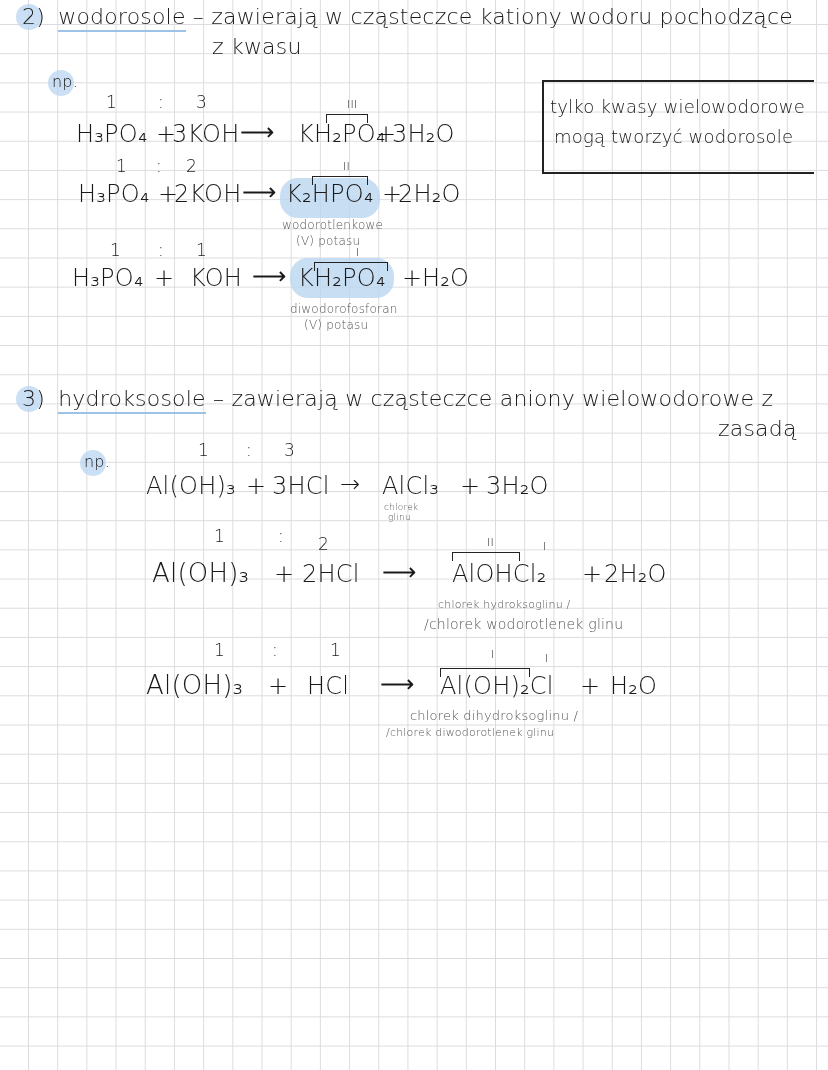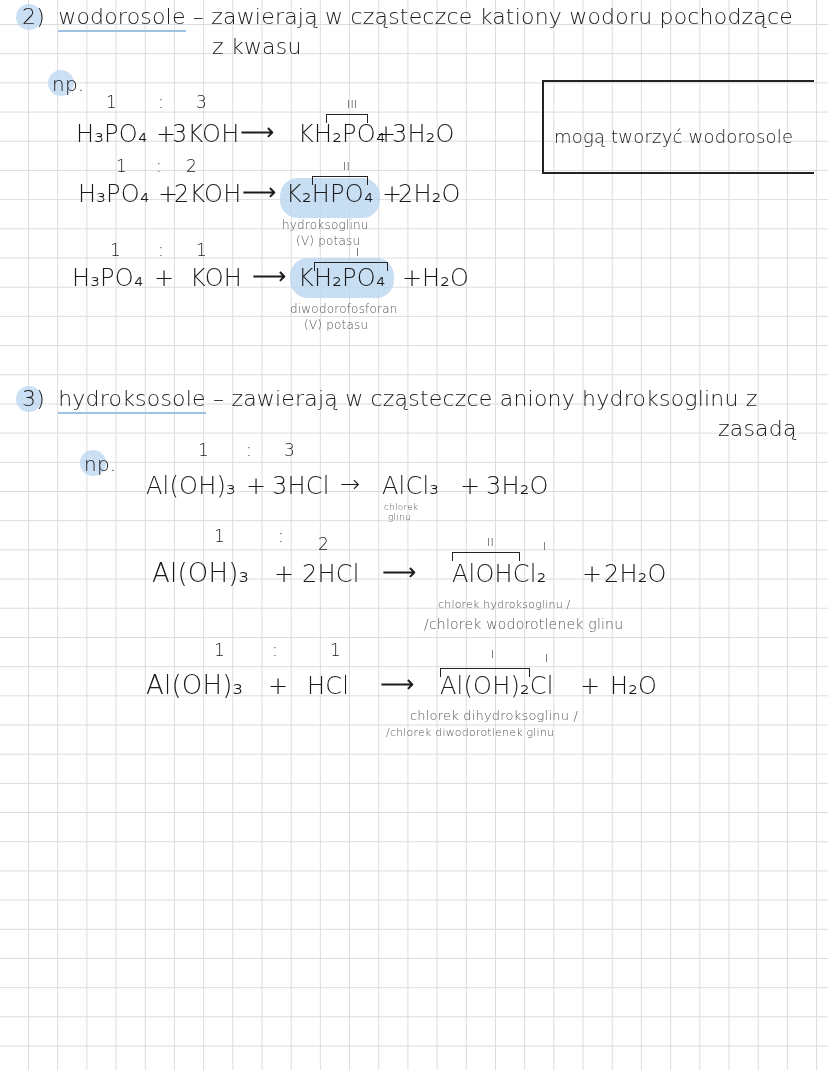--- a/index.html
+++ b/index.html
@@ -16,21 +16,21 @@
   }
   .abs{position:absolute;white-space:nowrap;}
   .hw{font-family:"DejaVu Sans", sans-serif;font-weight:300;letter-spacing:0.2px;}
   .title{font-size:22px;}
   .num-badge{display:inline-block;position:relative;}
   .num-badge::before{
     content:"";position:absolute;left:-6px;top:0px;width:26px;height:26px;border-radius:50%;
     background:#b9d6f0;opacity:.75;z-index:-1;
   }
   .term{border-bottom:2px solid #9cc3e6;padding-bottom:1px;}
-  .np{font-size:20px;position:absolute;}
+  .np{font-size:16px;position:absolute;}
   .np::before{
     content:"";position:absolute;left:-4px;top:-2px;width:26px;height:26px;border-radius:50%;
     background:#b9d6f0;opacity:.75;z-index:-1;
   }
   .eq{font-size:24px;}
   .ratio{font-size:17px;}
   .caption{font-size:12px;color:#555;}
   .note-box{
     position:absolute;left:542px;top:80px;width:270px;height:90px;
     border-top:2px solid #222;border-bottom:2px solid #222;border-left:2px solid #222;
@@ -49,20 +49,21 @@
   <div class="abs hw title" style="left:22px;top:4px;">
     <span class="num-badge">2)</span>
     <span class="term" style="margin-left:6px;">wodorosole</span>
     <span>– zawierają w cząsteczce kationy wodoru pochodzące</span>
   </div>
   <div class="abs hw title" style="left:212px;top:34px;">z kwasu</div>
 
   <div class="np hw" style="left:52px;top:72px;">np.</div>
 
   <div class="note-box">
+    <div class="note-text hw" style="left:6px;top:14px;">tylko kwasy wielowodorowe</div>
     <div class="note-text hw" style="left:10px;top:44px;">mogą tworzyć wodorosole</div>
   </div>
 
   <div>
     <div class="abs hw ratio" style="left:106px;top:92px;">1</div>
     <div class="abs hw ratio" style="left:158px;top:92px;">:</div>
     <div class="abs hw ratio" style="left:196px;top:92px;">3</div>
 
     <div class="abs hw eq" style="left:76px;top:120px;">H₃PO₄</div>
     <div class="abs hw eq" style="left:156px;top:120px;">+</div>
@@ -83,21 +84,21 @@
     <div class="hl" style="left:280px;top:178px;width:100px;height:40px;"></div>
     <div class="abs hw eq" style="left:78px;top:180px;">H₃PO₄</div>
     <div class="abs hw eq" style="left:158px;top:180px;">+</div>
     <div class="abs hw eq" style="left:174px;top:180px;">2KOH</div>
     <div class="abs hw eq" style="left:242px;top:178px;">⟶</div>
     <div class="bracket" style="left:312px;top:176px;width:54px;"></div>
     <div class="val hw" style="left:336px;top:160px;">II</div>
     <div class="abs hw eq" style="left:286px;top:180px;z-index:1;">K₂HPO₄</div>
     <div class="abs hw eq" style="left:382px;top:180px;">+</div>
     <div class="abs hw eq" style="left:398px;top:180px;">2H₂O</div>
-    <div class="abs hw caption" style="left:282px;top:218px;">hydroksoglinu</div>
+    <div class="abs hw caption" style="left:282px;top:218px;">wodorotlenkowe</div>
     <div class="abs hw caption" style="left:296px;top:234px;">(V) potasu</div>
   </div>
 
   <div>
     <div class="abs hw ratio" style="left:110px;top:240px;">1</div>
     <div class="abs hw ratio" style="left:158px;top:240px;">:</div>
     <div class="abs hw ratio" style="left:196px;top:240px;">1</div>
 
     <div class="hl" style="left:290px;top:258px;width:104px;height:40px;"></div>
     <div class="abs hw eq" style="left:72px;top:264px;">H₃PO₄</div>
@@ -112,21 +113,21 @@
     <div class="abs hw caption" style="left:290px;top:302px;">diwodorofosforan</div>
     <div class="abs hw caption" style="left:304px;top:318px;">(V) potasu</div>
   </div>
 </div>
 
 <div class="layer">
 
   <div class="abs hw title" style="left:22px;top:386px;">
     <span class="num-badge">3)</span>
     <span class="term" style="margin-left:6px;">hydroksosole</span>
-    <span>– zawierają w cząsteczce aniony hydroksoglinu z</span>
+    <span>– zawierają w cząsteczce aniony wielowodorowe z</span>
   </div>
   <div class="abs hw title" style="left:718px;top:416px;">zasadą</div>
 
   <div class="np hw" style="left:84px;top:452px;">np.</div>
 
   <div>
     <div class="abs hw ratio" style="left:198px;top:440px;">1</div>
     <div class="abs hw ratio" style="left:246px;top:440px;">:</div>
     <div class="abs hw ratio" style="left:284px;top:440px;">3</div>
 

